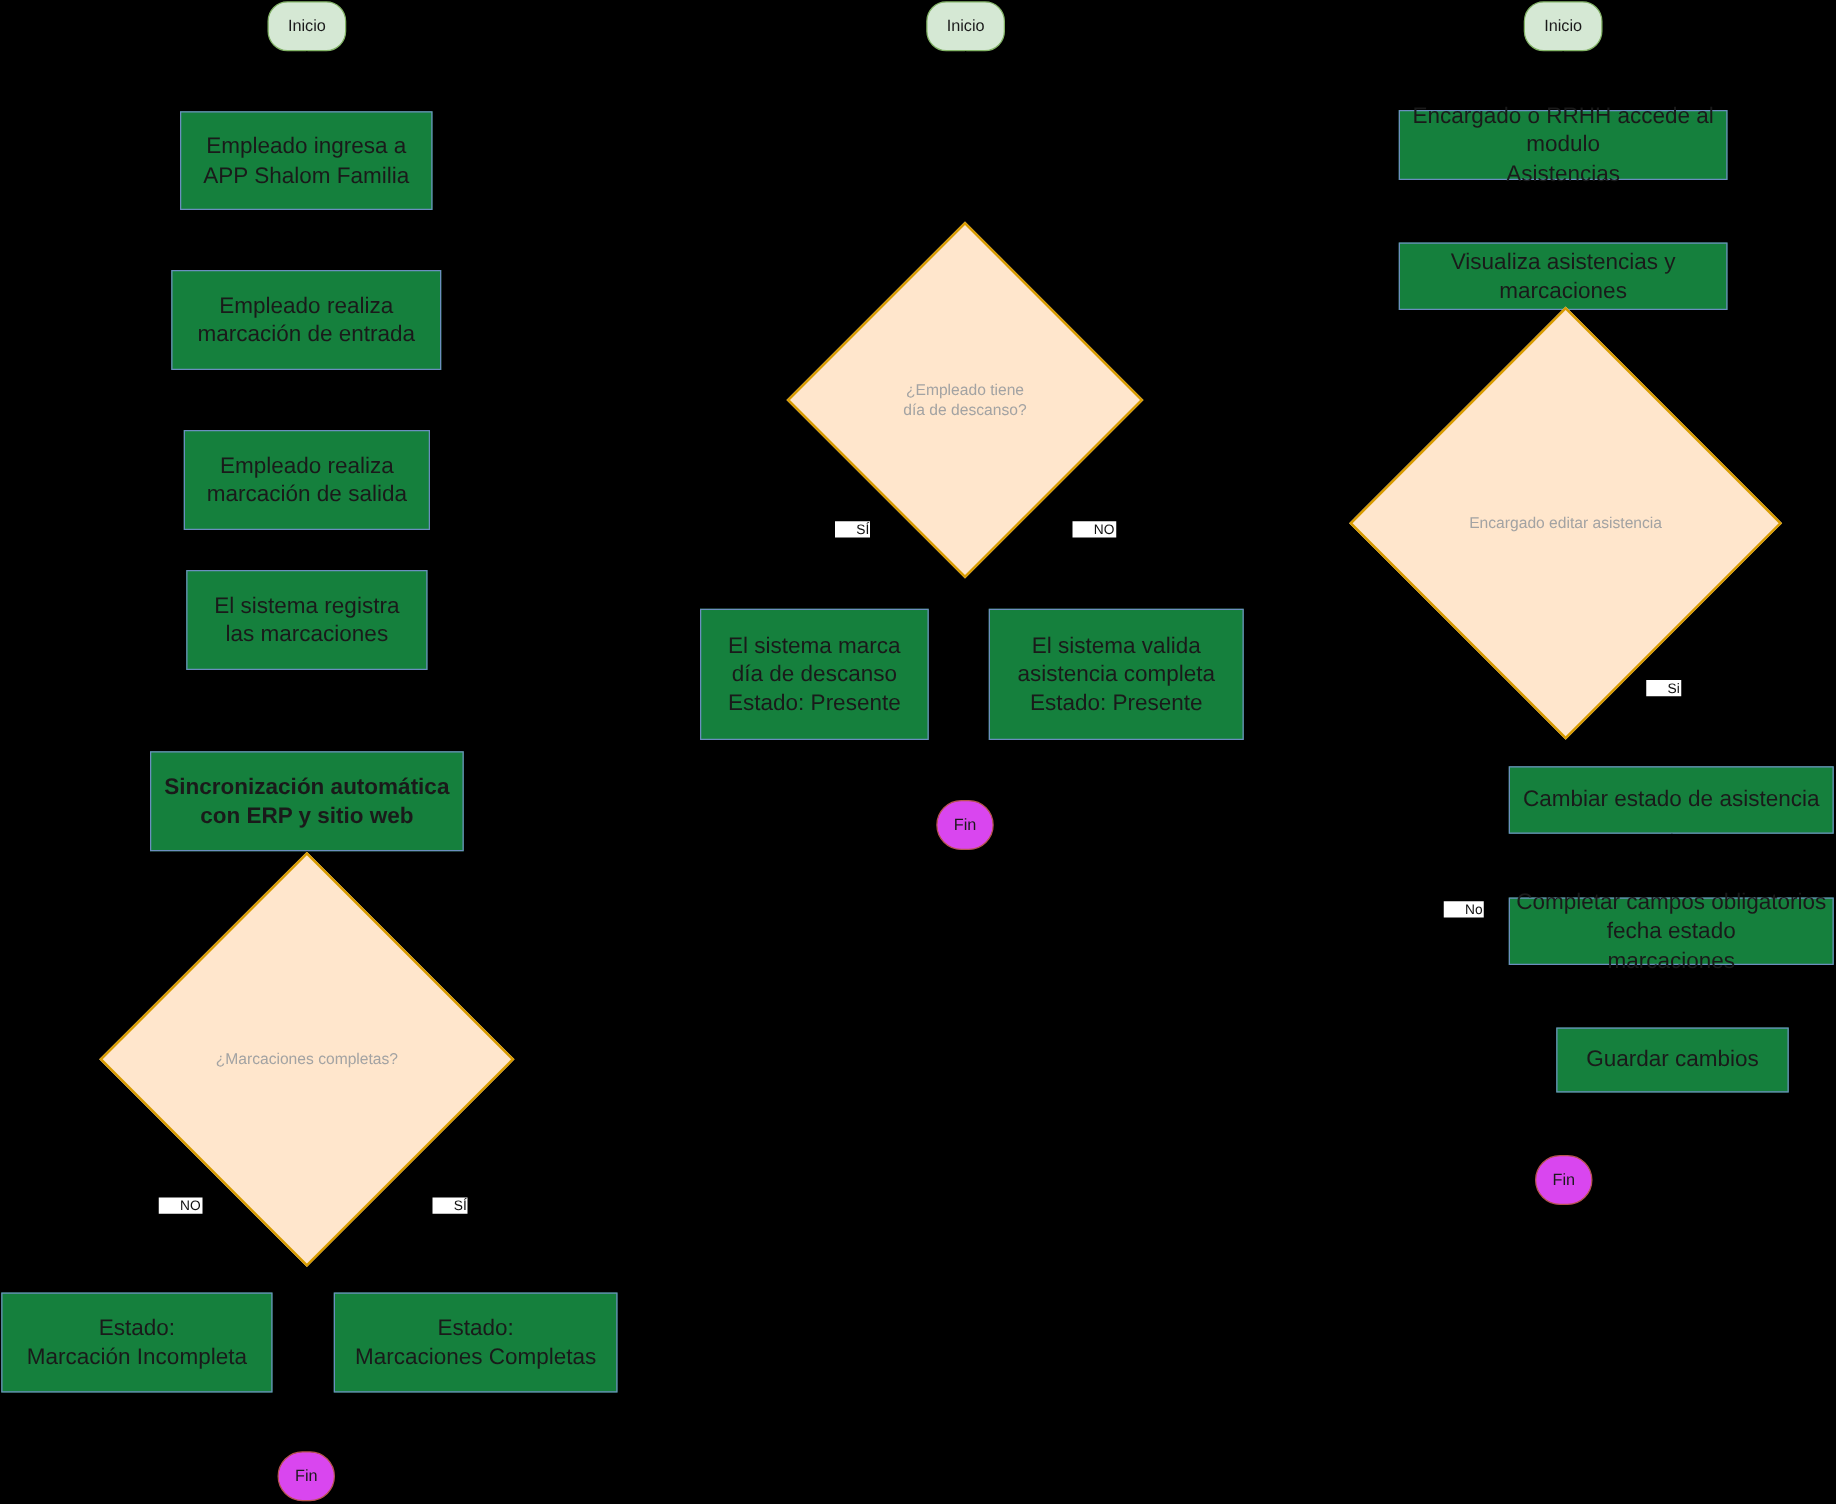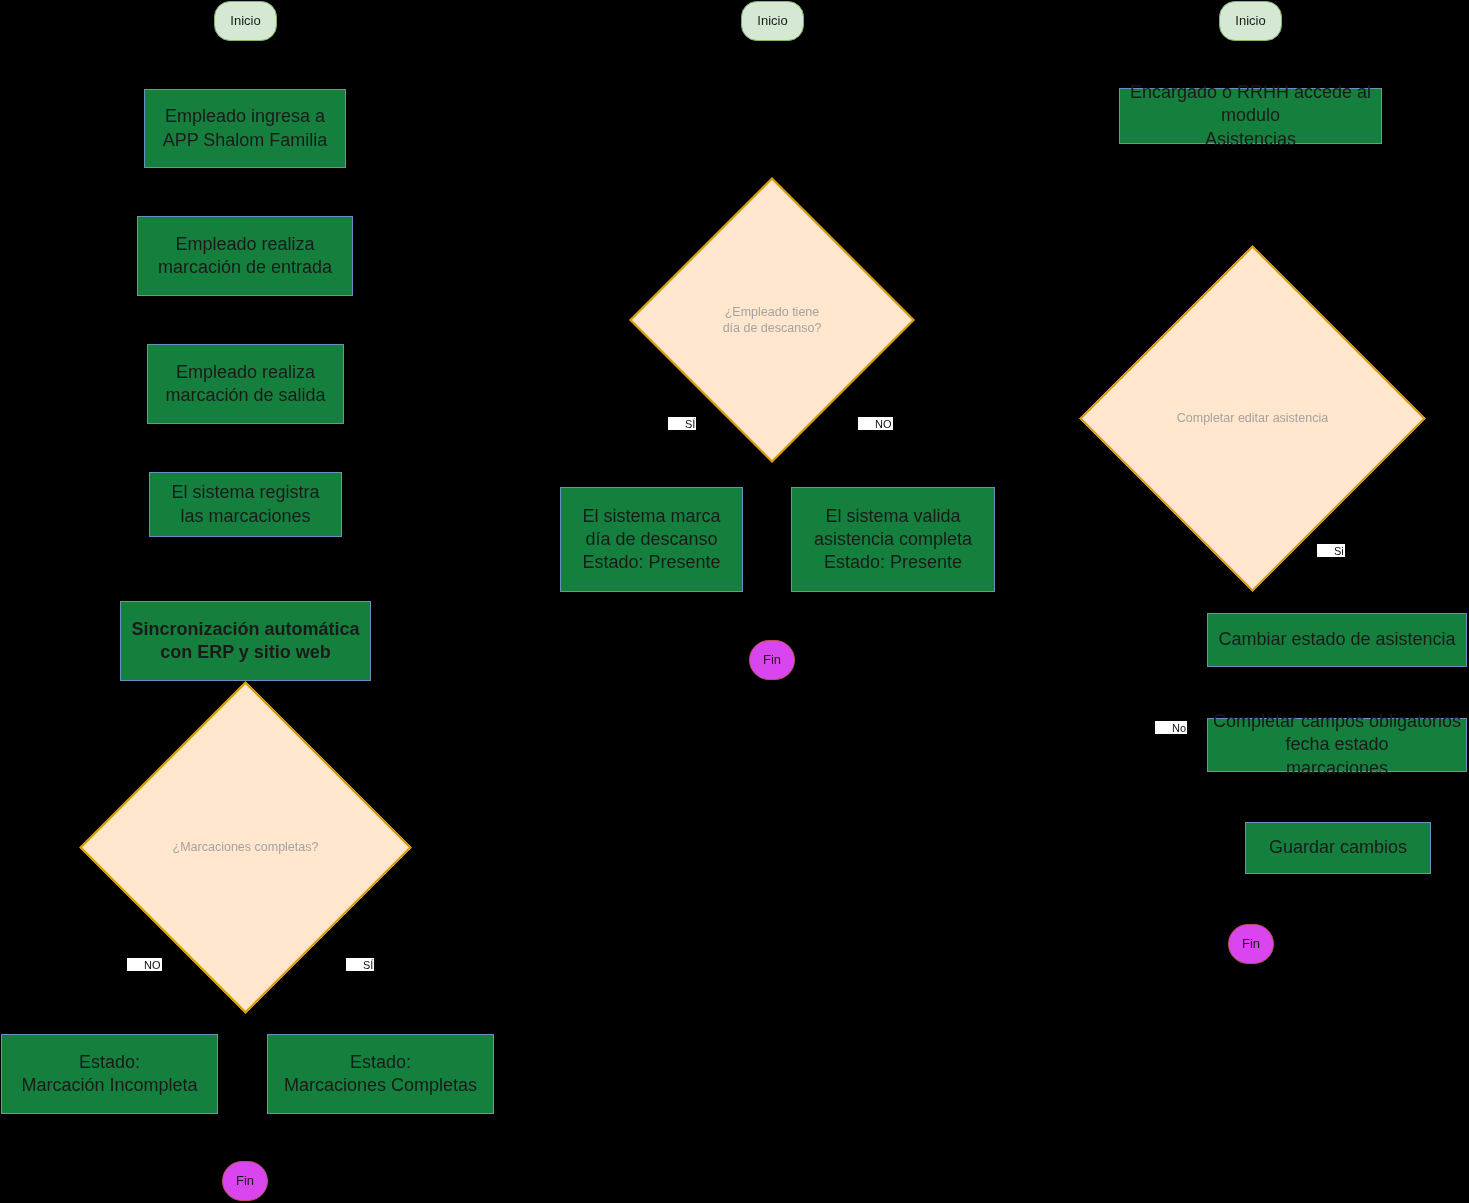--- a/index.html
+++ b/index.html
@@ -112,21 +112,21 @@
   <div class="node process" style="left:137px; top:216px; width:216px; height:80px;">Empleado realiza
 marcación de entrada</div>
 
   <div class="connector" style="left:245px; top:296px; height:48px;"></div>
 
   <div class="node process" style="left:147px; top:344px; width:197px; height:80px;">Empleado realiza
 marcación de salida</div>
 
   <div class="connector" style="left:245px; top:424px; height:48px;"></div>
 
-  <div class="node process" style="left:149px; top:472px; width:193px; height:65px;">El sistema registra
+  <div class="node process" style="left:149px; top:456px; width:193px; height:80px;">El sistema registra
 las marcaciones</div>
 
   <div class="connector" style="left:245px; top:552px; height:49px;"></div>
 
   <div class="node process" style="left:120px; top:601px; width:251px; height:80px;font-weight:bold;">Sincronización automática
 con ERP y sitio web</div>
 
   <div class="connector" style="left:245px; top:681px; height:49px;"></div>
 
   <div class="decision-wrap" style="left:128px; top:730px; width:235px; height:235px;">
@@ -175,26 +175,27 @@
 
   <div class="node terminator-start" style="left:1219px; top:1px; width:63px; height:40px;">Inicio</div>
 
   <div class="connector" style="left:1250px; top:41px; height:47px;"></div>
 
   <div class="node process" style="left:1119px; top:88px; width:263px; height:56px;">Encargado o RRHH accede al modulo
 Asistencias</div>
 
   <div class="connector" style="left:1250px; top:144px; height:50px;"></div>
 
+  <div class="node process" style="left:1119px; top:194px; width:263px; height:54px;">Visualiza asistencias y marcaciones</div>
 
   <div class="connector" style="left:1250px; top:248px; height:48px;"></div>
 
   <div class="decision-wrap" style="left:1130px; top:296px; width:245px; height:245px;">
     <div class="decision-shape"></div>
-    <div class="decision-label">Completar editar asistencia</div>
+    <div class="decision-label">Encargado editar asistencia</div>
   </div>
 
   <div class="edge-label" style="left:1317px; top:544px;">Si</div>
 
   <div class="node process" style="left:1207px; top:613px; width:260px; height:54px;">Cambiar estado de asistencia</div>
 
   <div class="connector" style="left:1337px; top:667px; height:51px;"></div>
 
   <div class="edge-label" style="left:1155px; top:721px;">No</div>
 

